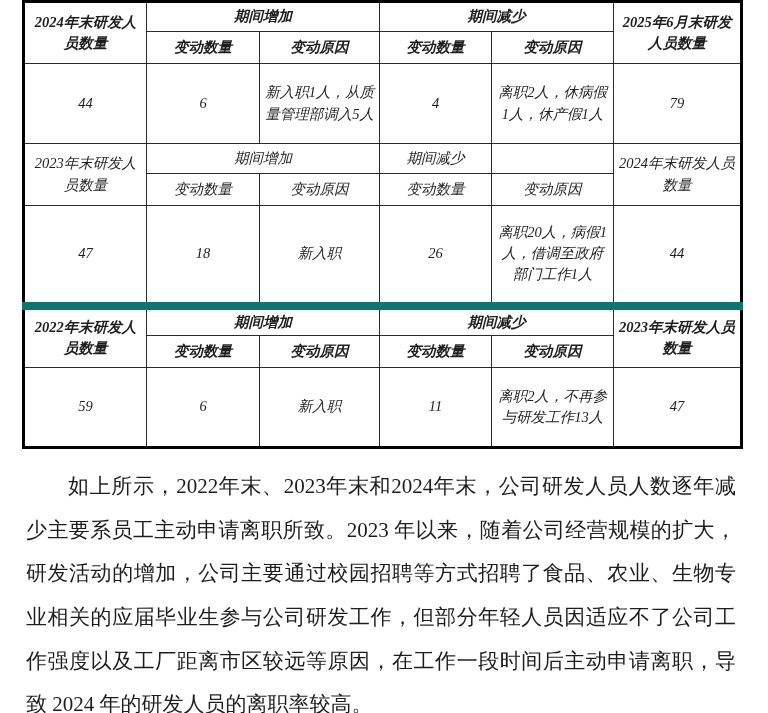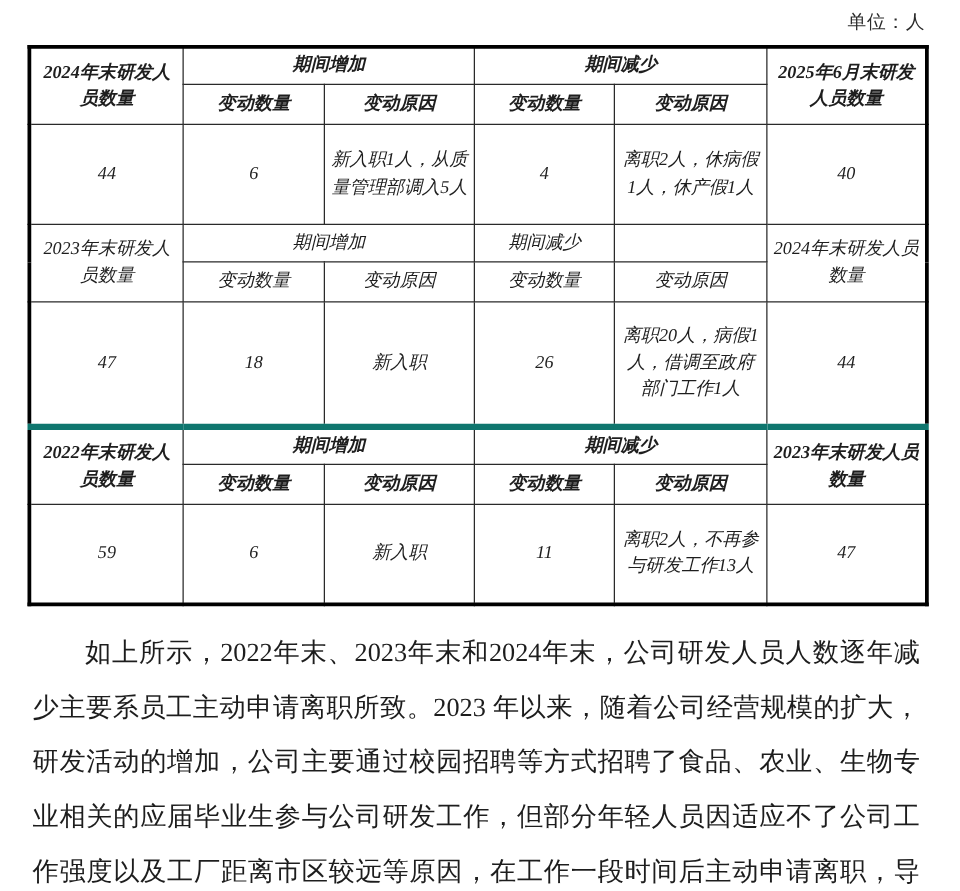--- a/index.html
+++ b/index.html
@@ -50,21 +50,21 @@
     color: #1e1e1e;
     word-break: break-all;
     font-style: italic;
   }
   .sec-head td { font-size: 14.5px; }
   .sec-head.bold td { font-weight: bold; }
   .sec-head.bold td.sub { font-weight: bold; }
   .row-corner { line-height: 1.4; }
   .num-cell { font-size: 15px; }
   .reason-cell { line-height: 1.5; }
-  .sep-top td { border-top: 5px solid #0f766e; }
+  .sep-top td { border-top: 8px solid #0f766e; }
 
   
   col.c1 { width: 123px; }
   col.c2 { width: 113px; }
   col.c3 { width: 120px; }
   col.c4 { width: 112px; }
   col.c5 { width: 122px; }
   col.c6 { width: 128px; }
 
   .h-tall { height: 30px; }
@@ -82,21 +82,20 @@
     text-justify: inter-ideograph;
     text-indent: 2em;
     color: #1d1d1d;
   }
 </style>
 </head>
 <body>
 
 <div class="page">
 
-  <div class="unit-note">单位：人</div>
 
   <table class="data-table">
     <colgroup>
       <col class="c1">
         <col class="c2">
         <col class="c3">
         <col class="c4">
         <col class="c5">
         <col class="c6">
     </colgroup>
@@ -113,21 +112,21 @@
         <td class="sub">变动原因</td>
         <td class="sub">变动数量</td>
         <td class="sub">变动原因</td>
       </tr>
       <tr class="h-data">
         <td class="num-cell">44</td>
         <td class="num-cell">6</td>
         <td class="reason-cell">新入职1人，从质量管理部调入5人</td>
         <td class="num-cell">4</td>
         <td class="reason-cell">离职2人，休病假1人，休产假1人</td>
-        <td class="num-cell">40</td>
+        <td class="num-cell">79</td>
       </tr>
 
       <tr class="sec-head h-tall">
         <td rowspan="2" class="row-corner">2023年末研发人员数量</td>
         <td colspan="2">期间增加</td>
         <td>期间减少</td>
         <td></td>
         <td rowspan="2" class="row-corner">2024年末研发人员数量</td>
       </tr>
       <tr class="sec-head h-sub">

